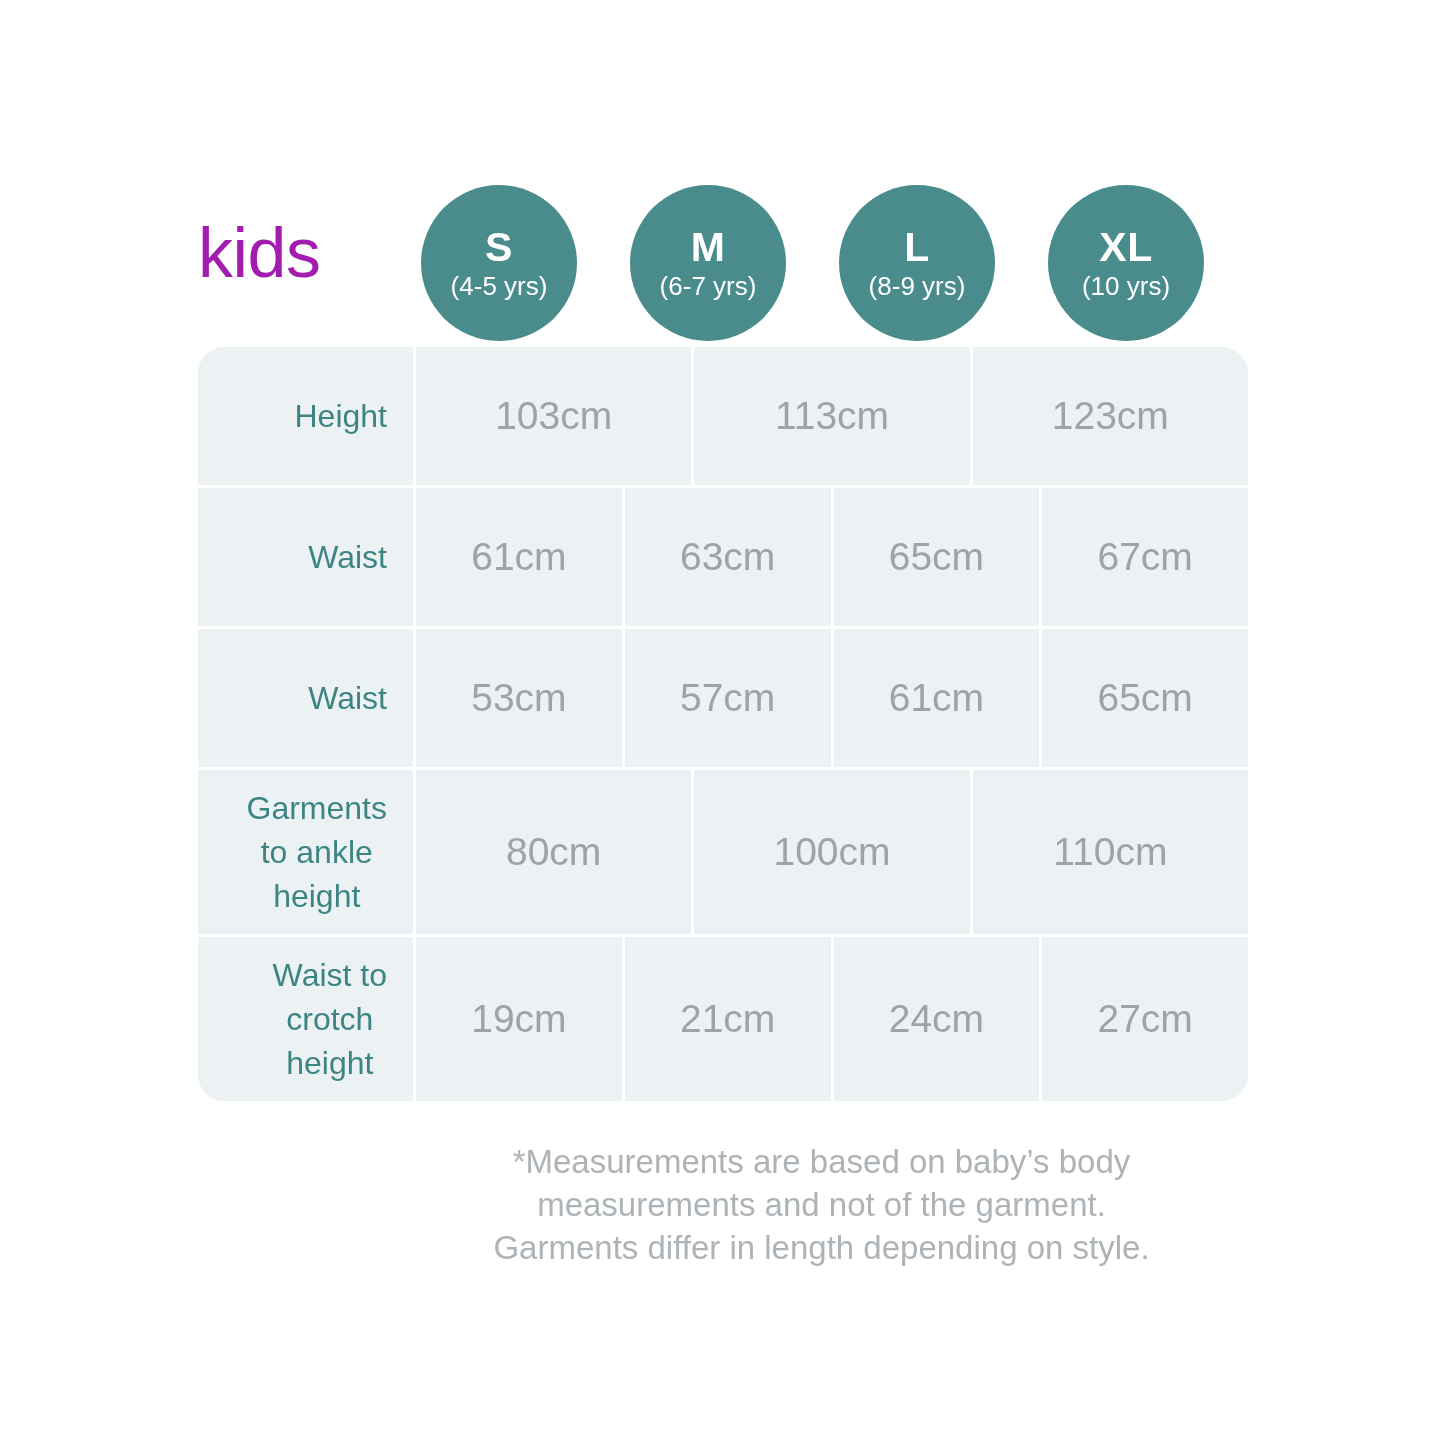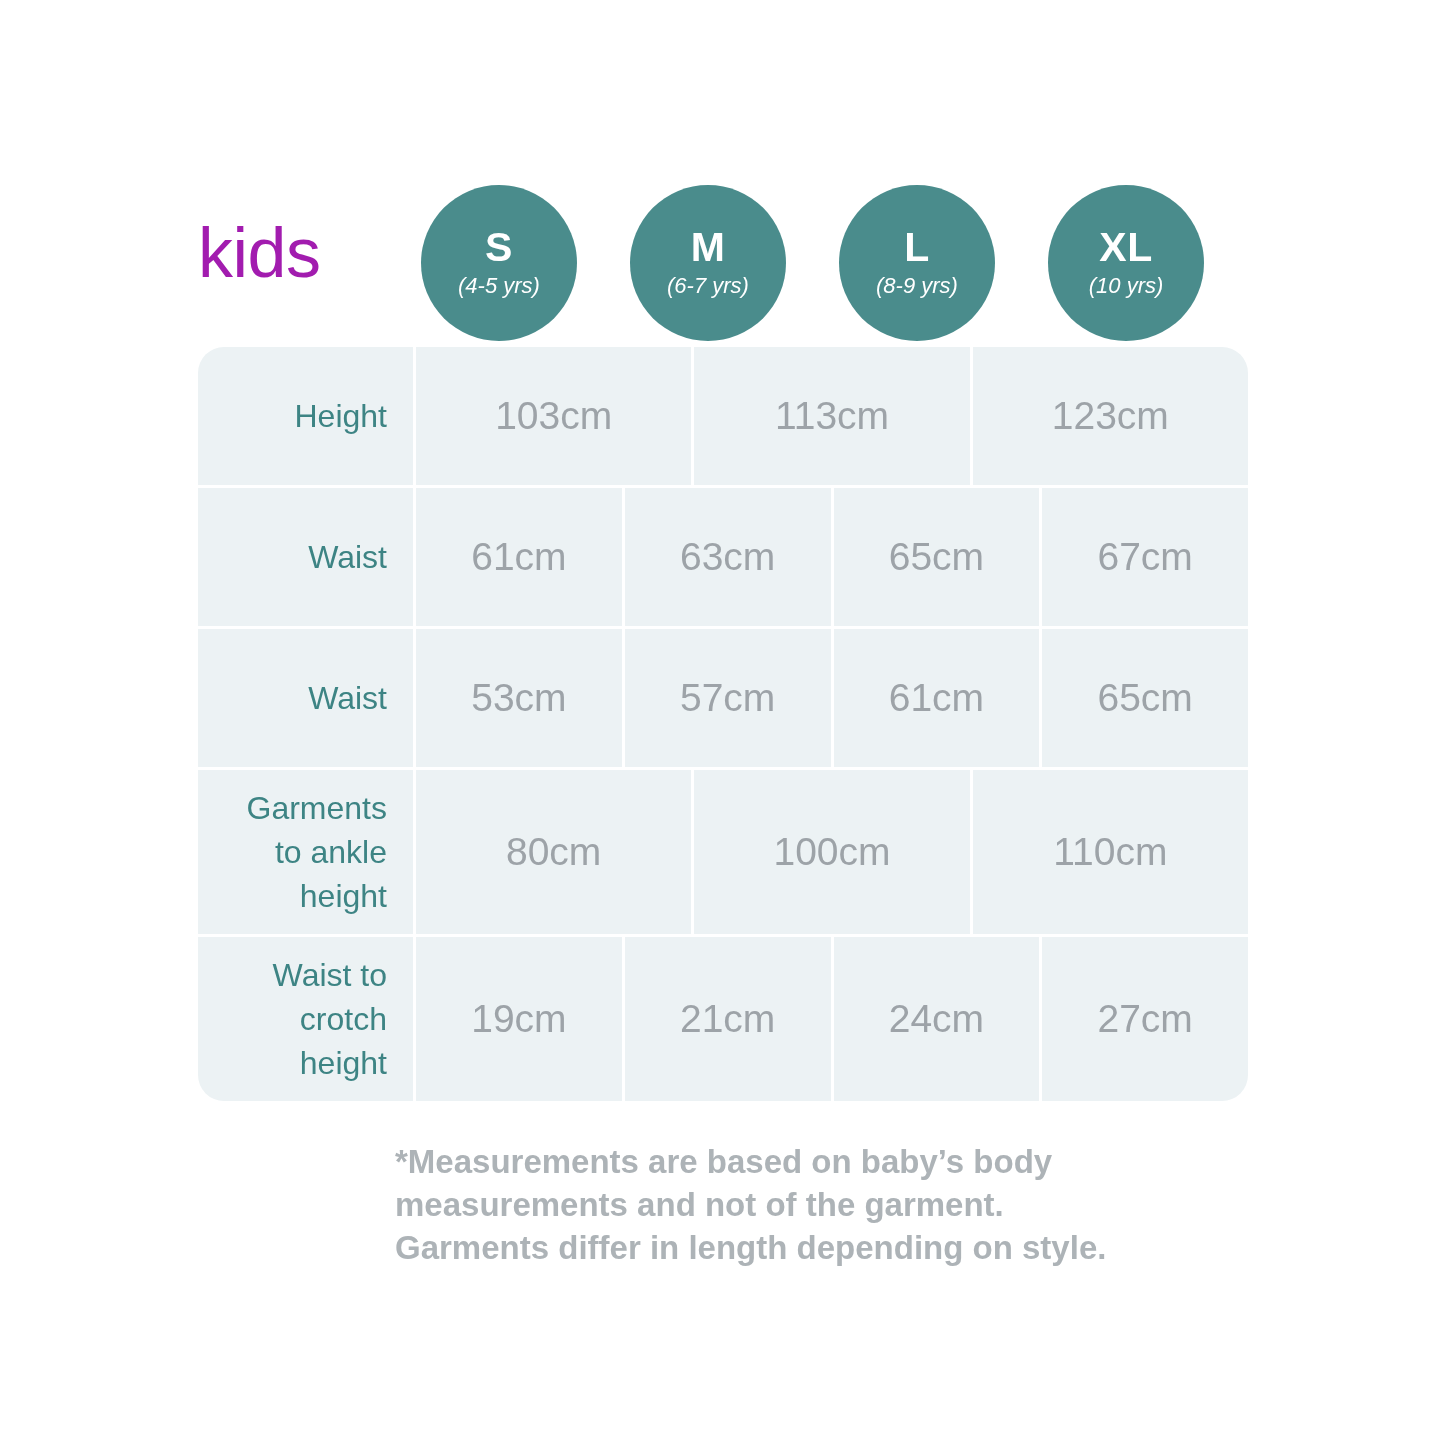--- a/index.html
+++ b/index.html
@@ -57,25 +57,24 @@
     justify-content: center;
     box-sizing: border-box;
   }
   .bubble .sz {
     font-size: 41px;
     line-height: 44px;
     font-weight: 700;
     letter-spacing: 0.5px;
   }
   .bubble .age {
-    font-size: 22px;
+    font-size: 26px;
     line-height: 32px;
     font-weight: 400;
     margin-top: 1px;
-    font-style: italic;
   }
 
   .bubble.c0 { left: 223px; }
   .bubble.c1 { left: 432px; }
   .bubble.c2 { left: 641px; }
   .bubble.c3 { left: 850px; }
 
   
   .table {
     position: absolute;
@@ -101,21 +100,21 @@
     align-items: center;
     justify-content: center;
     text-align: left;
   }
   .cell + .cell { margin-left: 3px; }
 
   .label-cell {
     width: 215px;
     flex: 0 0 215px;
     justify-content: flex-end;
-    text-align: right;
+    text-align: center;
     padding-right: 26px;
     color: #3D8484;
     font-size: 32px;
     line-height: 44px;
     font-weight: 500;
   }
 
   .val-cell {
     flex: 1 1 0;
     color: #9DA3A8;
@@ -126,25 +125,25 @@
 
   .r-h1 { height: 138px; }
   .r-h2 { height: 164px; }
 
   
   .footnote {
     position: absolute;
     left: 395px;
     top: 1140px;
     width: 853px;
-    text-align: left;
+    text-align: center;
     color: #ADB3B7;
     font-size: 33px;
     line-height: 43px;
-    font-weight: 700;
+    font-weight: 400;
   }
   .footnote div { white-space: pre; }
 </style>
 </head>
 <body>
 
 <div class="sheet">
 
   <div class="header">
     <div class="title">kids</div>

